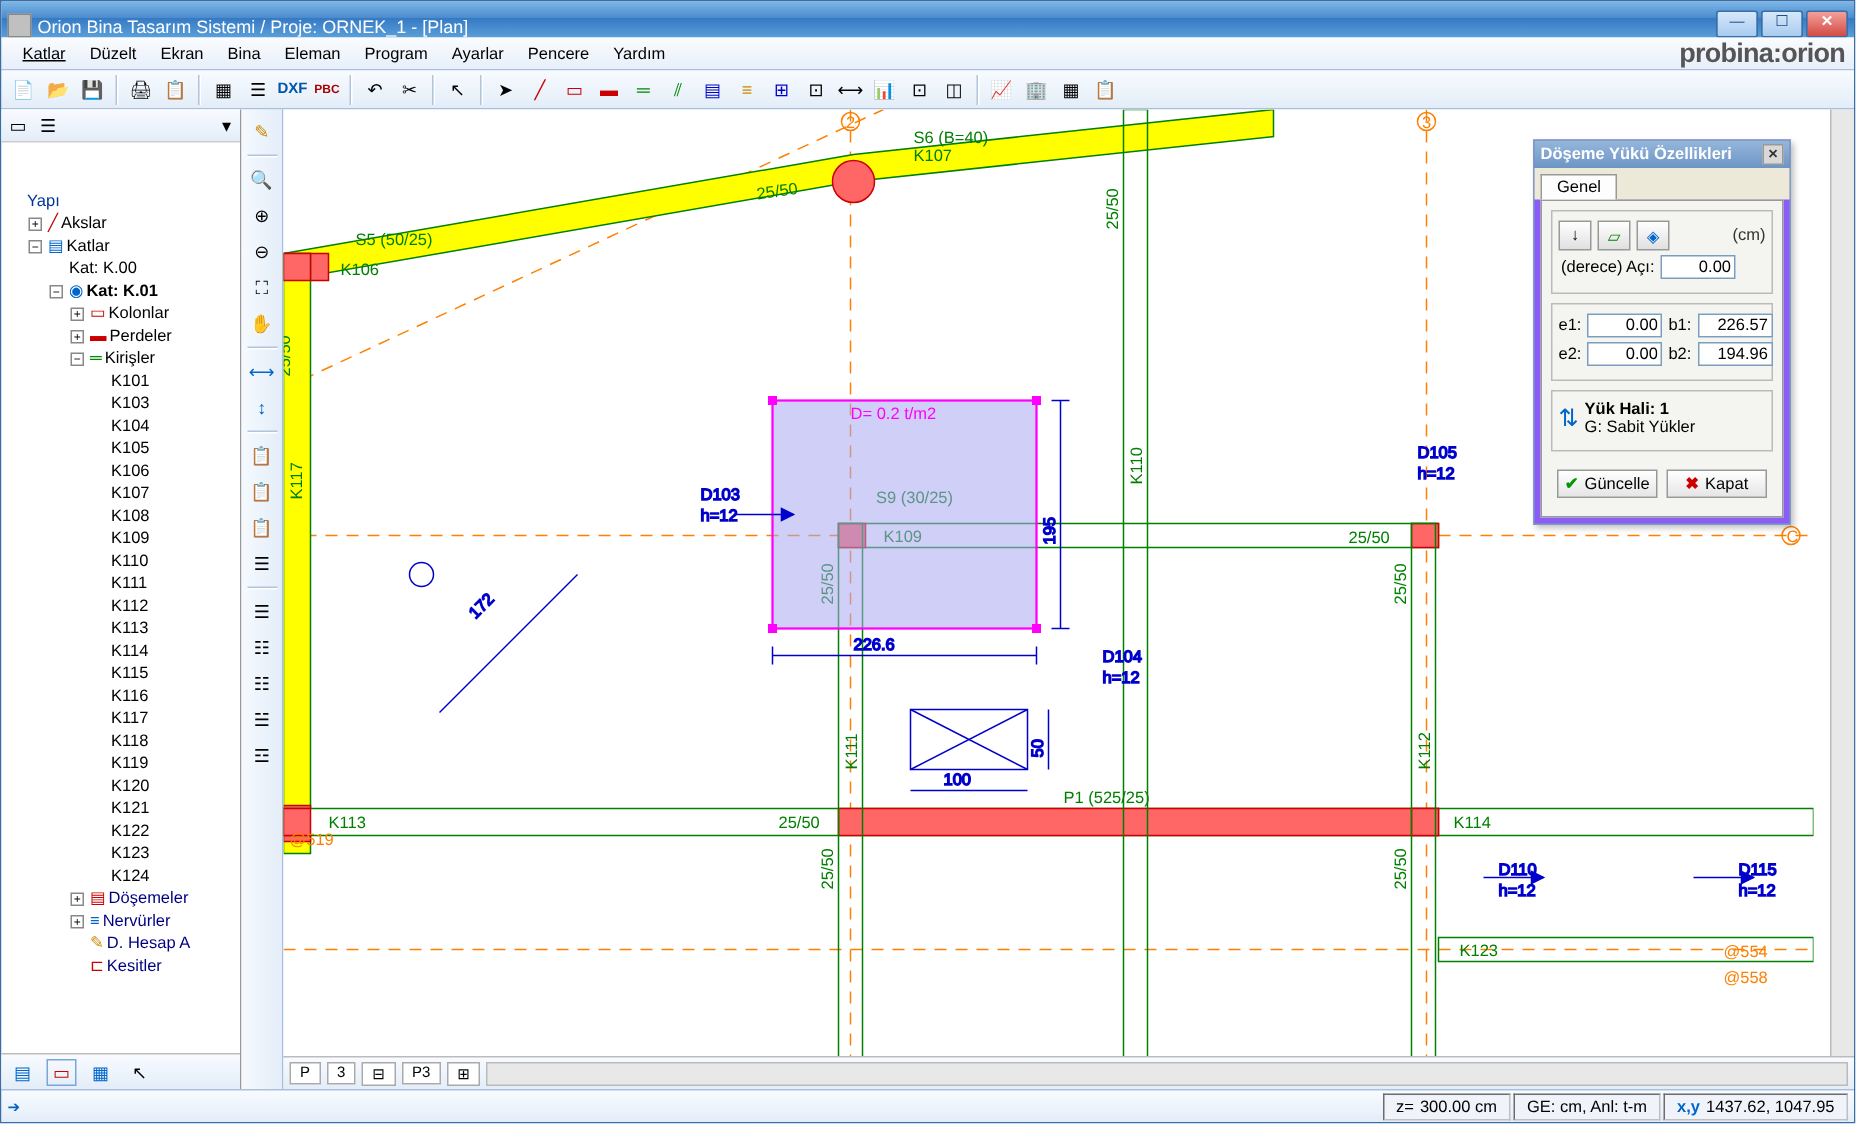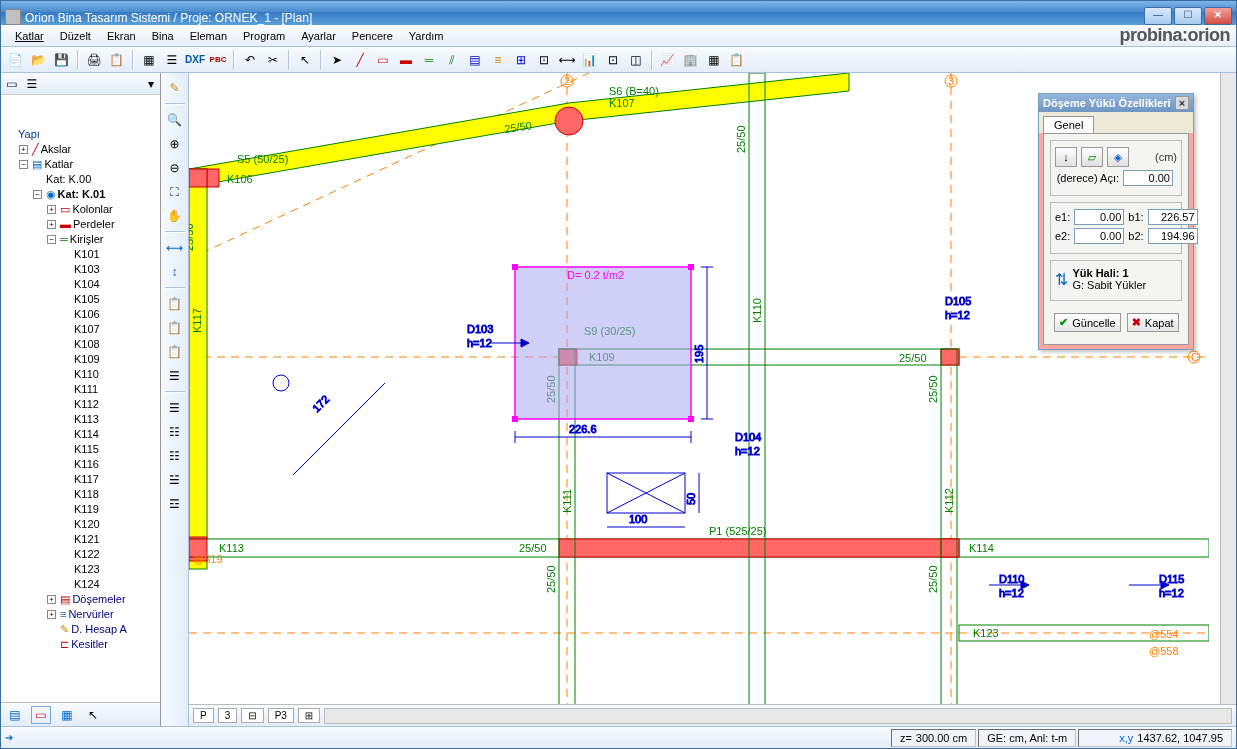--- a/index.html
+++ b/index.html
@@ -50,21 +50,21 @@
 .canvaswrap { flex: 1; display: flex; flex-direction: column; position: relative; min-width: 0; }
 .canvasrow { flex: 1; display: flex; min-height: 0; }
 .canvas { flex: 1; background: #fff; position: relative; overflow: hidden; }
 .canvas svg { position: absolute; top: 0; left: 0; }
 .canvasbottom { height: 22px; background: linear-gradient(#f8fbff, #e3edf8); border-top: 1px solid #bbb; display: flex; align-items: center; gap: 4px; padding: 0 4px; }
 .canvasbottom .ptab { padding: 1px 6px; border: 1px solid #aaa; background: #fff; font-size: 10px; cursor: pointer; }
 .hscrollbar { flex: 1; height: 16px; background: #e8e8e8; border: 1px solid #bbb; position: relative; }
 .vscrollbar { width: 16px; background: #e8e8e8; border-left: 1px solid #bbb; }
 
 
-.proppanel { position: absolute; right: 26px; top: 20px; width: 156px; background: #fca5a5; border: 1px solid #7b9ebd; box-shadow: 2px 2px 4px rgba(0,0,0,0.25); }
+.proppanel { position: absolute; right: 26px; top: 20px; width: 172px; background: #8b5cf6; border: 1px solid #7b9ebd; box-shadow: 2px 2px 4px rgba(0,0,0,0.25); }
 .proppanel .phead { height: 18px; background: linear-gradient(#95b6dc, #6d95c4); color: #fff; display: flex; align-items: center; padding: 0 4px; font-weight: bold; }
 .proppanel .phead .pclose { margin-left: auto; width: 14px; height: 14px; background: #d8d8d8; color: #333; text-align: center; line-height: 12px; border: 1px solid #999; cursor: pointer; }
 .proppanel .ptabbar { padding: 4px 4px 0 4px; background: #ece9d8; }
 .proppanel .ptab2 { display: inline-block; padding: 2px 10px; border: 1px solid #999; border-bottom: none; background: #fdfdfd; }
 .proppanel .pbody { background: #f4f4f0; border: 1px solid #999; margin: 0 4px 4px 4px; padding: 6px; }
 .proppanel .section { border: 1px solid #bbb; padding: 6px 4px; margin-bottom: 6px; background: #f4f4f0; }
 .proppanel .row { display: flex; align-items: center; gap: 4px; margin-bottom: 3px; }
 .proppanel .row .lbl { width: 64px; text-align: right; }
 .proppanel .row input { border: 1px solid #7b9ebd; padding: 1px 2px; font-size: 11px; width: 50px; text-align: right; background: #fff; }
 .proppanel .icbtn { width: 22px; height: 20px; border: 1px solid #999; background: linear-gradient(#fff,#e0e0e0); display: inline-flex; align-items: center; justify-content: center; cursor: pointer; }
@@ -616,17 +616,17 @@
     <span class="icon-sm" style="color:#06c;">➔</span>
     <div class="spacer"></div>
     <div class="cell">
       <span>z=</span>
       <span>300.00 cm</span>
     </div>
     <div class="cell">
       <span>GE: cm,  Anl: t-m</span>
     </div>
     <div class="cell">
-      <span style="color:#06c;font-weight:normal;margin-left:32px;">x,y</span>
+      <span style="color:#06c;font-weight:bold;">x,y</span>
       <span>1437.62, 1047.95</span>
     </div>
   </div>
 </div>
 
 </body></html>

